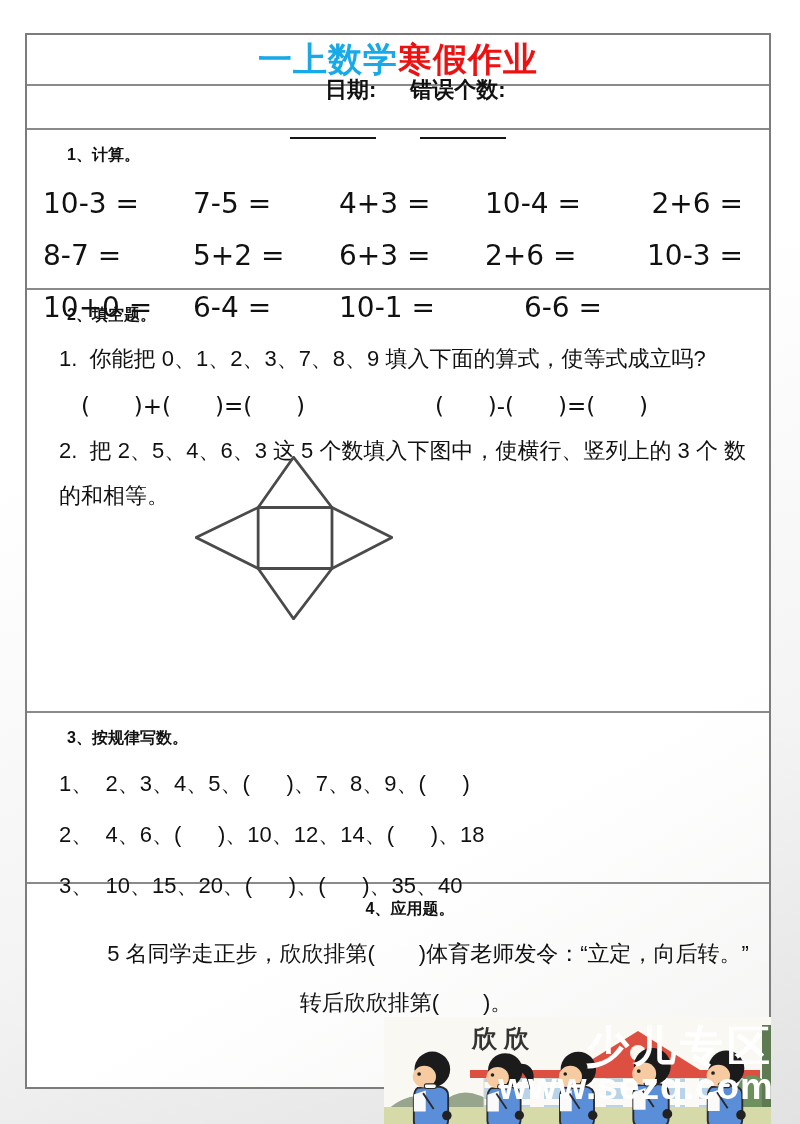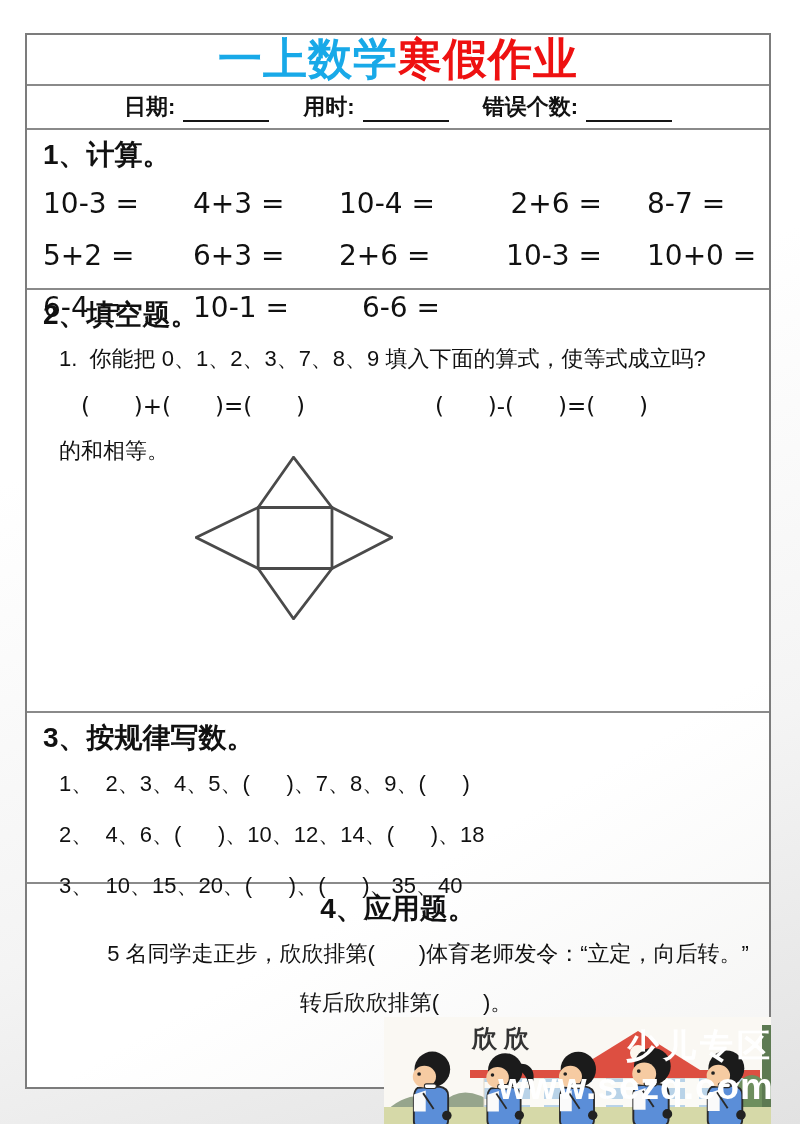--- a/index.html
+++ b/index.html
@@ -10,37 +10,37 @@
     color:#111;
   }
   .sheet{
     position:absolute; left:25px; top:33px; width:746px; height:1056px;
     border:2px solid #7c7c7c;
     background:linear-gradient(150deg,#ffffff 72%,#f4f4f3 100%);
   }
   .row{ border-bottom:2px solid #8a8a8a; }
   .title-row{
     height:51px; display:flex; align-items:center; justify-content:center;
-    font-size:44px; font-weight:800; letter-spacing:1px; white-space:pre;
+    font-size:34px; font-weight:800; letter-spacing:1px; white-space:pre;
   }
   .blue{ color:#18a9e8; }
   .red{ color:#ee1111; }
   .meta-row{
     height:44px; display:flex; align-items:center; justify-content:center;
     gap:34px; font-size:22px; font-weight:700;
   }
-  .meta-group{ display:flex; align-items:flex-end; gap:8px; }
+  .meta-group{ display:flex; align-items:flex-end; gap:8px;flex-direction:column; }
   .meta-label{ line-height:30px; }
   .blank-line{ display:inline-block; width:86px; height:26px; border-bottom:2px solid #161616; }
   .sec{ position:relative; padding:7px 16px 0 16px; font-size:22px; }
   .sec1{ height:160px; }
   .sec2{ height:423px; }
   .sec3{ height:171px; }
   .sec4{ height:287px; border-bottom:none;text-align:center; }
-  .heading{ font-weight:800; font-size:28px; line-height:36px; }
+  .heading{ font-weight:800; font-size:16px; line-height:36px;margin-left:24px; }
   .calc-grid{
     margin-top:4px; display:grid;
     grid-template-columns:150px 146px 146px 162px 1fr;
     grid-auto-rows:52px; align-items:center;
     font-size:28px; font-weight:500;
     font-family:"DejaVu Sans", sans-serif;
   }
   .calc-cell{ white-space:pre; }
   .calc-cell.last{ text-align:right; padding-right:45px; }
   .line{ line-height:38px; margin-top:7px; white-space:pre-wrap; font-weight:500;margin-left:16px; }
@@ -50,50 +50,47 @@
     font-family:"DejaVu Sans", sans-serif;
   }
   .sec3 .line{ line-height:47px; margin-top:4px; }
   .sec4 .line{ line-height:44px; margin-top:5px; }
   .net-diagram{ position:absolute; left:168px; top:166px; }
   .illus{ position:absolute; right:-2px; bottom:-2px; }
   .watermark{
     position:absolute; left:0; top:1022px; width:800px; padding-right:26px;
     text-align:right; color:#ffffff; z-index:6; font-weight:800;
   }
-  .wm1{ font-size:33px; line-height:48px; letter-spacing:4px; }
+  .wm1{ font-size:43px; line-height:48px; letter-spacing:4px; }
   .wm2{ font-size:37px; line-height:34px; letter-spacing:1px; }
 </style>
 </head>
 <body>
 
 <div class="stage">
   <div class="sheet">
 
     <div class="row title-row"><span class="blue">一上数学</span><span class="red">寒假作业</span></div>
 
     <div class="row meta-row">
       <span class="meta-group">
         <span class="meta-label">日期:</span>
         <span class="blank-line"></span>
       </span>
       <span class="meta-group">
-        <span class="meta-label">用时:</span>
-        <span class="blank-line"></span>
-      </span>
-      <span class="meta-group">
         <span class="meta-label">错误个数:</span>
         <span class="blank-line"></span>
       </span>
     </div>
 
     <div class="row sec sec1">
       <div class="heading">1、计算。</div>
       <div class="calc-grid">
         <span class="calc-cell">10-3 =</span>
+        <span class="calc-cell">7-5 =</span>
         <span class="calc-cell">4+3 =</span>
         <span class="calc-cell">10-4 =</span>
         <span class="calc-cell last">2+6 =</span>
         <span class="calc-cell">8-7 =</span>
         <span class="calc-cell">5+2 =</span>
         <span class="calc-cell">6+3 =</span>
         <span class="calc-cell">2+6 =</span>
         <span class="calc-cell last">10-3 =</span>
         <span class="calc-cell">10+0 =</span>
         <span class="calc-cell">6-4 =</span>
@@ -102,20 +99,21 @@
       </div>
     </div>
 
     <div class="row sec sec2">
       <div class="heading">2、填空题。</div>
       <div class="line">1.  你能把 0、1、2、3、7、8、9 填入下面的算式，使等式成立吗?</div>
       <div class="blanks-line">
         <span>(      )+(      )=(      )</span>
         <span>(      )-(      )=(      )</span>
       </div>
+      <div class="line">2.  把 2、5、4、6、3 这 5 个数填入下图中，使横行、竖列上的 3 个 数</div>
       <div class="line">的和相等。</div>
 
       <svg class="net-diagram" width="198" height="164" viewBox="0 0 185 153">
         <g fill="none" stroke="#4a4a4a" stroke-width="2.6" stroke-linejoin="round">
           <rect x="59" y="48" width="69" height="57"></rect>
           <path d="M59,48 L92,1 L128,48"></path>
           <path d="M59,48 L1,76 L59,105"></path>
           <path d="M128,48 L184,76 L128,105"></path>
           <path d="M59,105 L92,152 L128,105"></path>
         </g>

